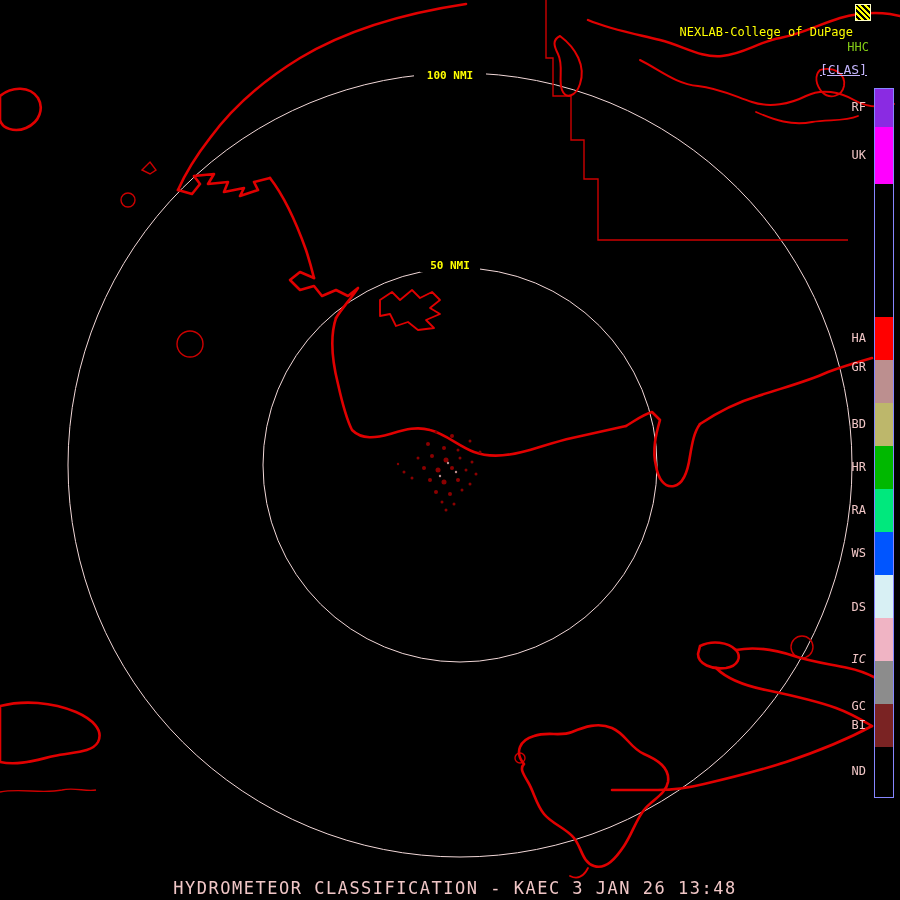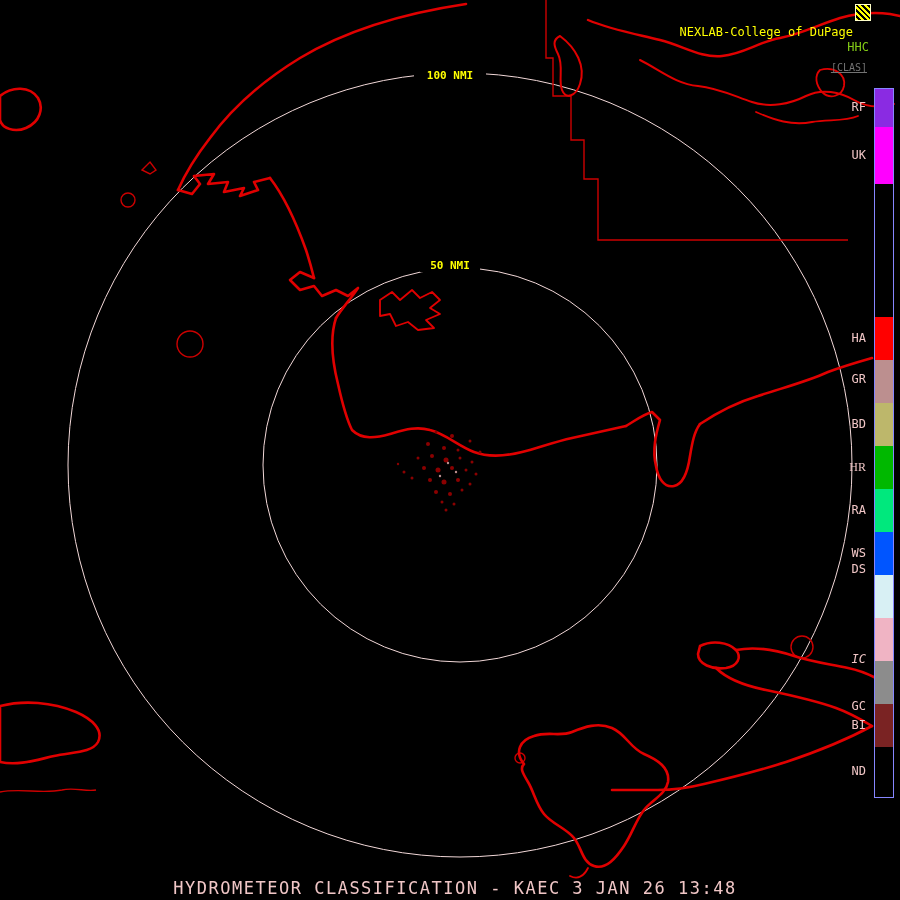--- a/index.html
+++ b/index.html
@@ -5,21 +5,21 @@
   html,body{margin:0;padding:0;background:#000;}
   body{width:900px;height:900px;position:relative;overflow:hidden;
        font-family:"DejaVu Sans Mono","Liberation Mono",monospace;}
   #radar-svg{position:absolute;left:0;top:0;}
 
   .hdr-source{position:absolute;top:5px;right:47px;color:#ffff00;font-size:12px;white-space:nowrap;margin-top:20px;}
   .cod-icon{position:absolute;top:4px;right:29px;width:14px;height:15px;
             border:1px solid #ffffca;
             background:repeating-linear-gradient(45deg,#ffff00 0 2px,#000 2px 4px);}
   .hdr-product{position:absolute;top:40px;right:31px;color:#84cc16;font-size:12px;}
-  .hdr-class{position:absolute;top:62px;right:33px;color:#737373;font-size:10px;text-decoration:underline;}
+  .hdr-class{position:absolute;top:62px;right:33px;color:#c4b5fd;font-size:13px;text-decoration:underline;}
 
   .legend-bar{position:absolute;left:874px;top:88px;width:18px;border:1px solid #8686ff;
               background:#000;}
   .legend-labels{position:absolute;top:0;right:34px;width:40px;height:862px;}
   .legend-label{position:absolute;right:0;color:#f0c6c6;font-size:12px;line-height:16px;
                 text-align:right;white-space:nowrap;}
 
   .footer-title{position:absolute;top:878px;left:455px;transform:translateX(-50%);
                 color:#f0c6c6;font-size:17px;letter-spacing:1.5px;white-space:nowrap;}
 
@@ -142,25 +142,25 @@
     <div style="height: 43px; background: rgb(216, 240, 244);"></div>
     <div style="height: 43px; background: rgb(240, 180, 196);"></div>
     <div style="height: 43px; background: rgb(140, 140, 140);"></div>
     <div style="height: 43px; background: rgb(122, 35, 35);"></div>
     <div style="height: 50px; background: rgb(0, 0, 0);"></div>
   </div>
 <div class="legend-labels">
     <div class="legend-label" style="top: 99px;">RF</div>
     <div class="legend-label" style="top: 146.5px; margin-left: 24px;">UK</div>
     <div class="legend-label" style="top: 329.5px;">HA</div>
-    <div class="legend-label" style="top: 371px;">GR</div>
+    <div class="legend-label" style="top: 359px;">GR</div>
     <div class="legend-label" style="top: 415.5px;">BD</div>
-    <div class="legend-label" style="top: 458.5px; font-family: Liberation Serif, serif;">HR</div>
+    <div class="legend-label" style="top: 458.5px;">HR</div>
     <div class="legend-label" style="top: 501.5px;">RA</div>
     <div class="legend-label" style="top: 544.5px;">WS</div>
-    <div class="legend-label" style="top: 561px;">DS</div>
+    <div class="legend-label" style="top: 599px;">DS</div>
     <div class="legend-label" style="top: 651px; font-style: italic;">IC</div>
     <div class="legend-label" style="top: 673.5px; margin-top: 24px;">GC</div>
     <div class="legend-label" style="top: 716.5px;">BI</div>
     <div class="legend-label" style="top: 763px;">ND</div>
   </div>
 
 <div class="footer-title">HYDROMETEOR CLASSIFICATION - KAEC 3 JAN 26 13:48</div>
 
 </body></html>

